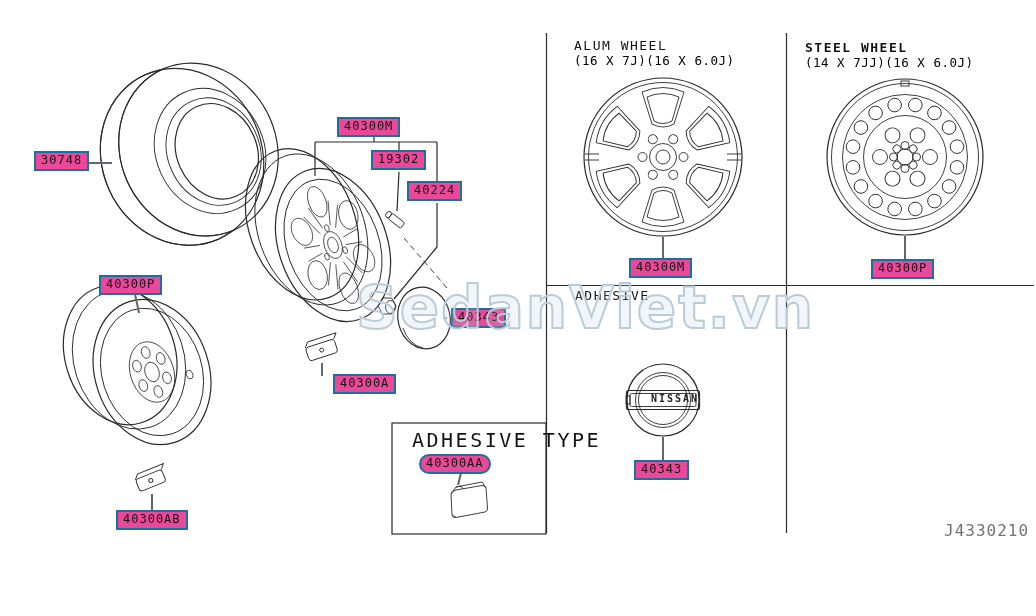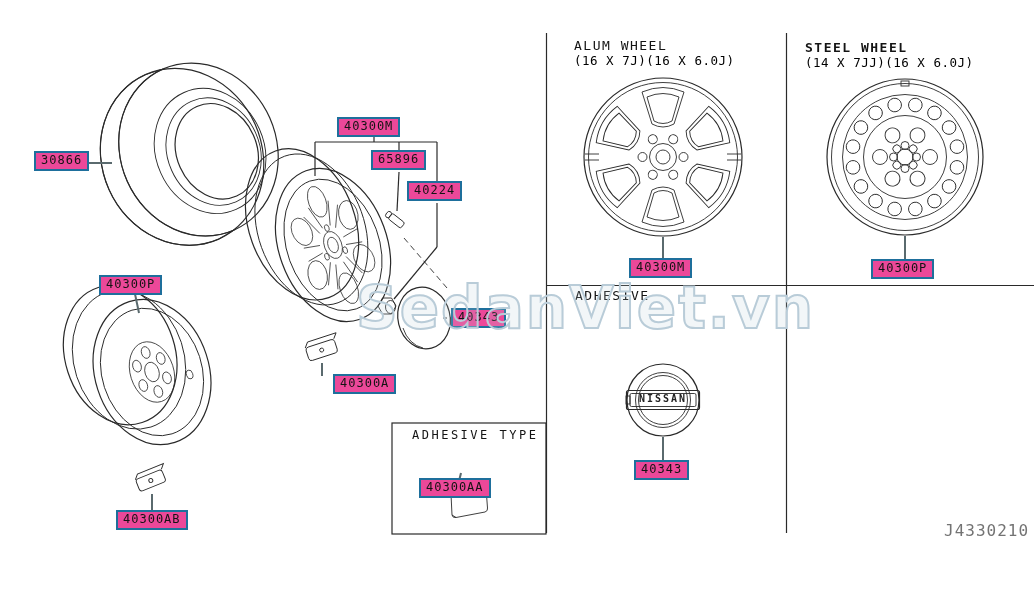--- a/index.html
+++ b/index.html
@@ -17,31 +17,31 @@
   .ln{stroke:var(--line);fill:none;stroke-width:1.2;}
   .ln-thin{stroke:var(--line);fill:none;stroke-width:0.9;}
   .lead{stroke:var(--leader);fill:none;stroke-width:2;}
   .callout{
     position:absolute;z-index:4;background:#ec4899;border:2.5px solid var(--callout-border);
     font-size:12px;line-height:1.15;padding:1px 5px;letter-spacing:1px;white-space:nowrap;
     color:#141414;
   }
   .hdr{position:absolute;z-index:3;font-size:13px;letter-spacing:1.5px;white-space:nowrap;color:#141414;}
   .hdr2{position:absolute;z-index:3;font-size:12.5px;letter-spacing:0.5px;white-space:nowrap;color:#000000;}
-  .adhesive-hdr{position:absolute;z-index:3;font-size:12px;letter-spacing:2.5px;white-space:nowrap;color:#141414;}
+  .adhesive-hdr{position:absolute;z-index:3;font-size:20px;letter-spacing:2.5px;white-space:nowrap;color:#141414;}
   .jcode{position:absolute;z-index:3;font-size:16px;letter-spacing:1px;color:#737373;}
   .watermark{
     position:absolute;z-index:5;left:356px;top:274px;pointer-events:none;
     font-family:"DejaVu Sans","Liberation Sans",sans-serif;font-weight:700;font-size:58px;
     letter-spacing:2px;color:rgba(185,204,216,0.18);
     -webkit-text-stroke:2px var(--watermark);white-space:nowrap;
   }
   .nissan-logo{
     position:absolute;z-index:3;left:628px;top:393px;width:70px;text-align:center;
-    font-size:10px;font-weight:bold;letter-spacing:2px;color:#222;
+    font-size:10px;font-weight:bold;letter-spacing:2px;color:#222;padding-left:12px;
   }
 </style>
 </head>
 <body>
 
 <div class="stage">
 
   <svg width="1036" height="616" viewBox="0 0 1036 616">
     <defs>
       <pattern id="zig" width="7" height="5" patternUnits="userSpaceOnUse">
@@ -291,29 +291,29 @@
     </g>
   </svg>
 
   <div class="hdr" style="left:574px;top:38px;">ALUM WHEEL</div>
   <div class="hdr2" style="left:574px;top:53px;">(16 X 7J)(16 X 6.0J)</div>
   <div class="hdr" style="left:805px;top:40px;font-weight:bold;">STEEL WHEEL</div>
   <div class="hdr2" style="left:805px;top:55px;">(14 X 7JJ)(16 X 6.0J)</div>
   <div class="hdr" style="left:575px;top:288px;">ADHESIVE</div>
   <div class="adhesive-hdr" style="left:412px;top:428px;">ADHESIVE TYPE</div>
 
-  <div class="callout" style="left:34px;top:151px;">30866</div>
+  <div class="callout" style="left:34px;top:151px;">30748</div>
   <div class="callout" style="left:337px;top:117px;">40300M</div>
-  <div class="callout" style="left:371px;top:150px;">65896</div>
+  <div class="callout" style="left:371px;top:150px;">19302</div>
   <div class="callout" style="left:407px;top:181px;text-align:center;">40224</div>
   <div class="callout" style="left:451px;top:308px;">40343</div>
   <div class="callout" style="left:292px;top:374px;margin-left:41px;">40300A</div>
   <div class="callout" style="left:99px;top:275px;">40300P</div>
   <div class="callout" style="left:116px;top:510px;text-align:right;">40300AB</div>
-  <div class="callout" style="left:419px;top:478px;">40300AA</div>
+  <div class="callout" style="left:419px;top:454px;border-radius:11px;">40300AA</div>
   <div class="callout" style="left:629px;top:258px;">40300M</div>
   <div class="callout" style="left:871px;top:259px;">40300P</div>
   <div class="callout" style="left:634px;top:460px;">40343</div>
 
   <div class="nissan-logo">NISSAN</div>
 
   <div class="jcode" style="left:944px;top:521px;">J4330210</div>
 
   <div class="watermark">SedanViet.vn</div>
 

